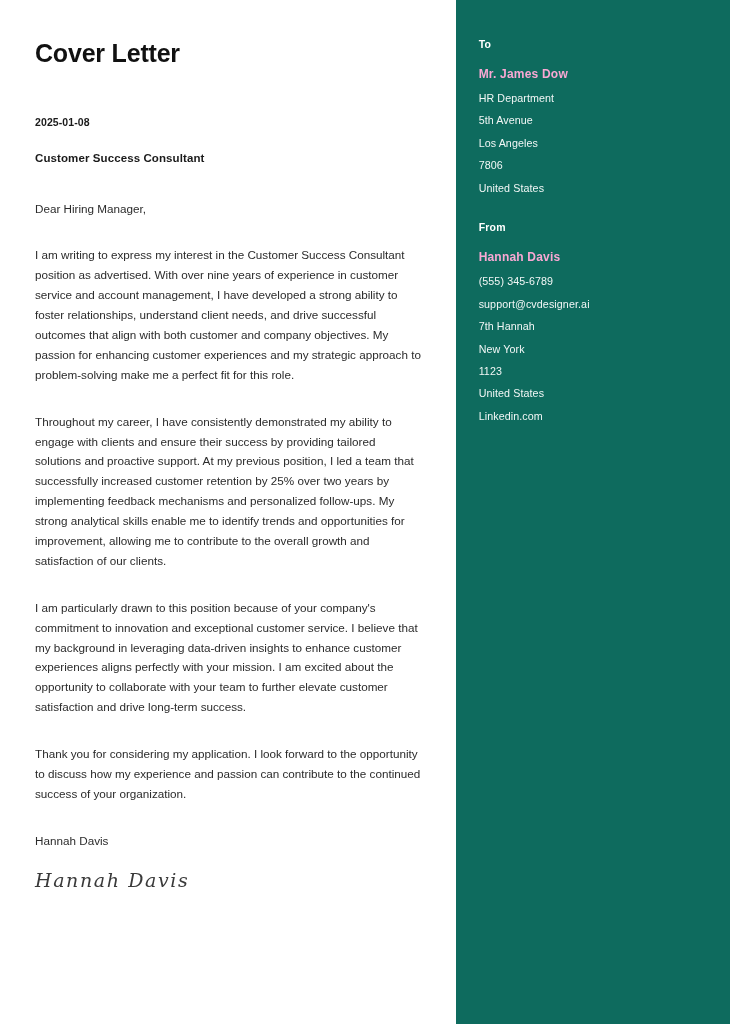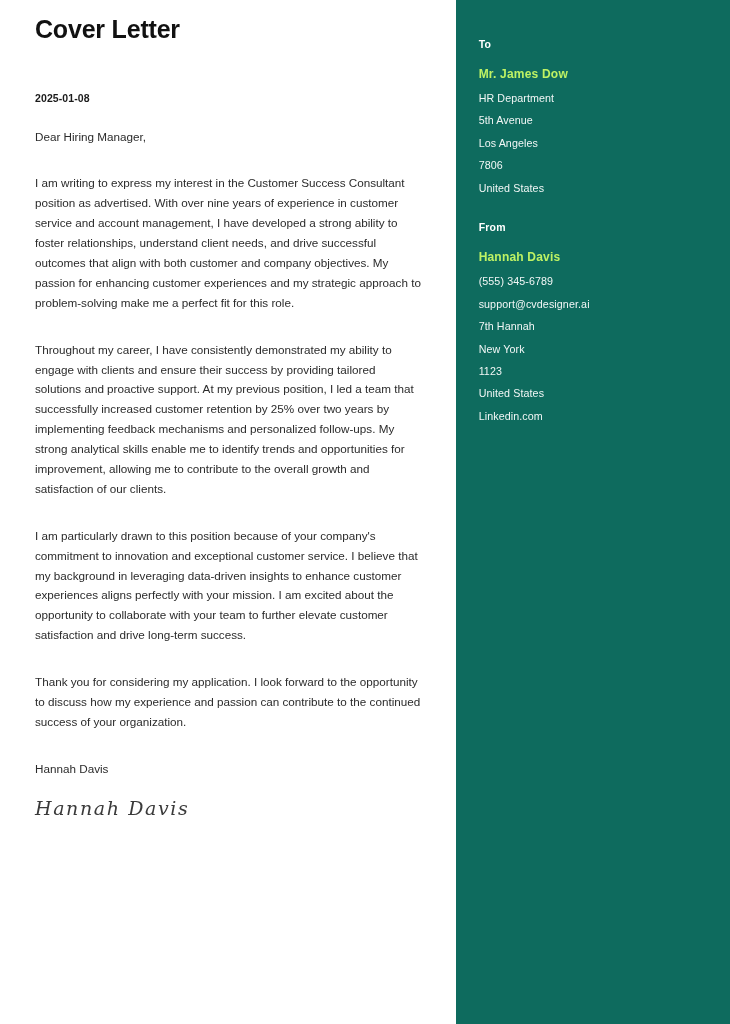--- a/index.html
+++ b/index.html
@@ -17,21 +17,21 @@
     position: relative;
     width: 730px;
     height: 1024px;
     background: #ffffff;
     display: flex;
   }
   
   .main {
     width: 486px;
     box-sizing: border-box;
-    padding: 16px 32px 0 35px;
+    padding: 40px 32px 0 35px;
     background: #ffffff;
   }
   .doc-title {
     font-size: 25px;
     font-weight: bold;
     color: #111111;
     letter-spacing: -0.2px;
     margin: 0 0 48px 0;
     line-height: 1.1;
   }
@@ -91,21 +91,21 @@
   .side-heading {
     font-size: 10.5px;
     font-weight: bold;
     color: #ffffff;
     margin: 0 0 17px 0;
     letter-spacing: 0.2px;
   }
   .side-name {
     font-size: 12px;
     font-weight: bold;
-    color: #bef264;
+    color: #f9a8d4;
     margin: 0 0 10px 0;
     letter-spacing: 0.2px;
   }
   .side-line {
     font-size: 10.7px;
     color: #f2f7f6;
     margin: 0 0 8px 0;
     line-height: 1.35;
     letter-spacing: 0.1px;
   }
@@ -117,20 +117,21 @@
 <body>
 
 <div class="page">
 
   <div class="main">
 
     <h1 class="doc-title">Cover Letter</h1>
 
     <p class="meta-date">2025-01-08</p>
 
+    <p class="meta-role">Customer Success Consultant</p>
 
     <p class="salutation">Dear Hiring Manager,</p>
 
     <p class="body-par">I am writing to express my interest in the Customer Success Consultant position as advertised. With over nine years of experience in customer service and account management, I have developed a strong ability to foster relationships, understand client needs, and drive successful outcomes that align with both customer and company objectives. My passion for enhancing customer experiences and my strategic approach to problem-solving make me a perfect fit for this role.</p>
     <p class="body-par">Throughout my career, I have consistently demonstrated my ability to engage with clients and ensure their success by providing tailored solutions and proactive support. At my previous position, I led a team that successfully increased customer retention by 25% over two years by implementing feedback mechanisms and personalized follow-ups. My strong analytical skills enable me to identify trends and opportunities for improvement, allowing me to contribute to the overall growth and satisfaction of our clients.</p>
     <p class="body-par">I am particularly drawn to this position because of your company's commitment to innovation and exceptional customer service. I believe that my background in leveraging data-driven insights to enhance customer experiences aligns perfectly with your mission. I am excited about the opportunity to collaborate with your team to further elevate customer satisfaction and drive long-term success.</p>
     <p class="body-par">Thank you for considering my application. I look forward to the opportunity to discuss how my experience and passion can contribute to the continued success of your organization.</p>
 
     <div class="closing-block">
       <p class="closing-line">Hannah Davis</p>

